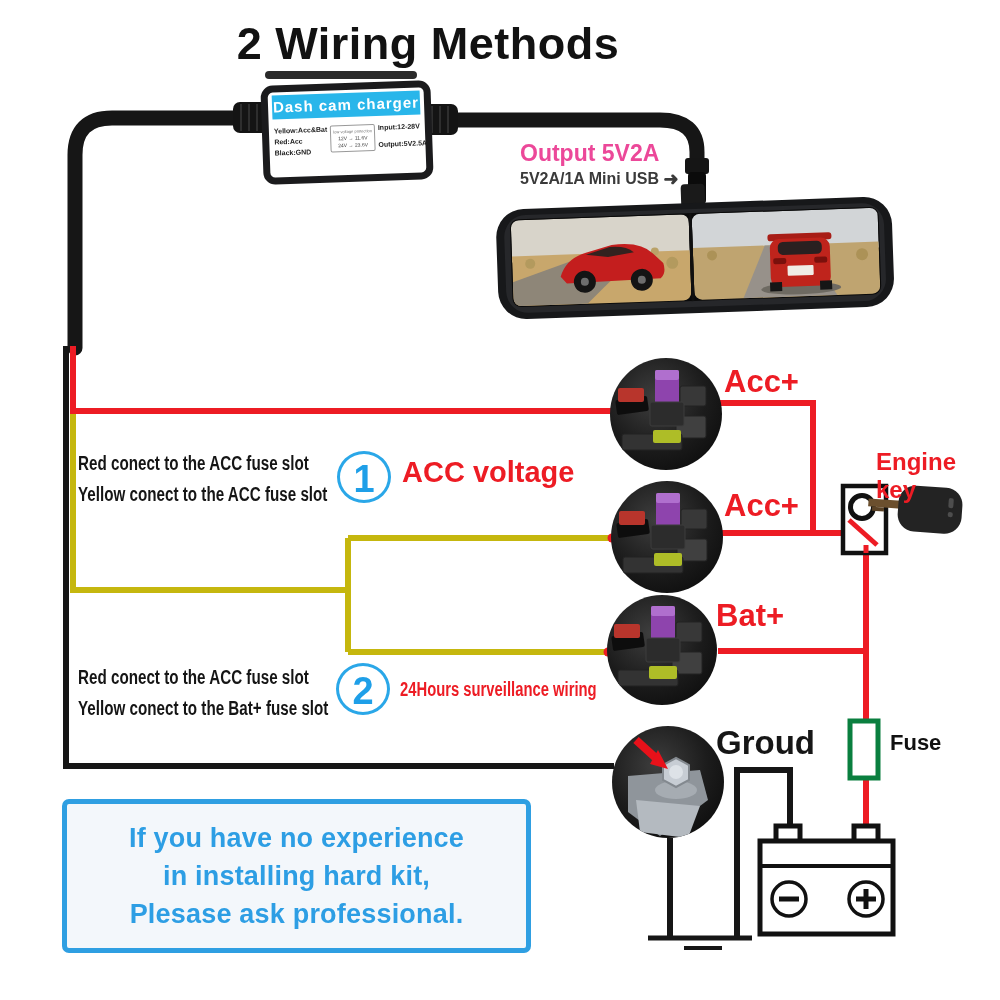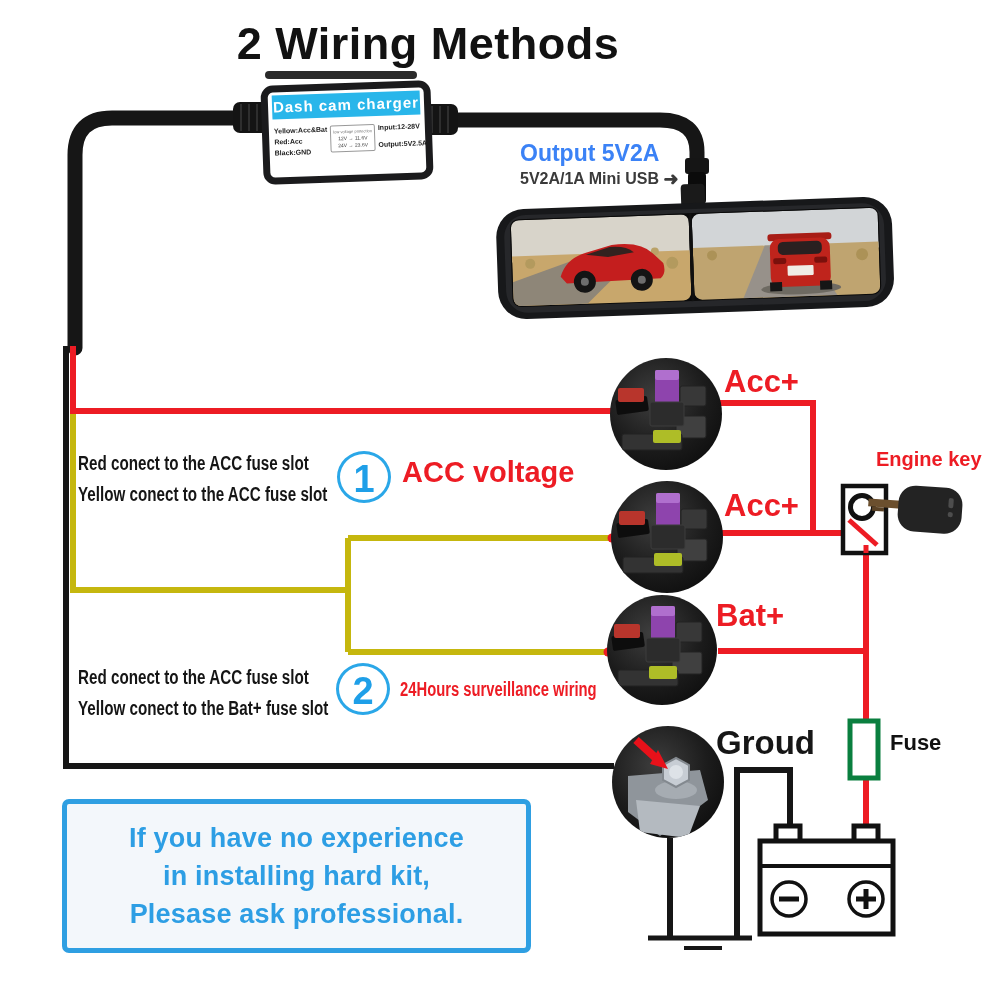--- a/index.html
+++ b/index.html
@@ -25,27 +25,27 @@
   }
   #charger-body{display:flex;align-items:flex-start;padding:6px 3px 0 5px;}
   .chg-col{font-size:7px;font-weight:700;color:#222;line-height:11px;white-space:nowrap;}
   #chg-table{
     border:1px solid #999;border-radius:2px;margin:2px 3px 0 3px;padding:2px 2px;
     font-size:5px;color:#444;line-height:7px;white-space:nowrap;text-align:center;flex:0 0 auto;
   }
   #chg-table .hdr{font-size:4px;color:#777;}
   .lbl{white-space:nowrap;}
   .red-big{color:#ed1c24;font-weight:700;font-size:31px;}
-  #output-label{left:520px;top:140px;color:#3b82f6;font-weight:700;font-size:23px;}
+  #output-label{left:520px;top:140px;color:#ec4899;font-weight:700;font-size:23px;}
   #usb-label{left:520px;top:168px;color:#3a3a3a;font-weight:700;font-size:16px;}
   #usb-label .arr{font-size:18px;vertical-align:-1px;}
   #acc1-label{left:724px;top:364px;}
   #acc2-label{left:724px;top:488px;}
   #bat-label{left:716px;top:598px;}
-  #engine-key-label{left:876px;top:448px;color:#ed1c24;font-weight:700;font-size:20px;}
+  #engine-key-label{left:876px;top:448px;color:#ed1c24;font-weight:700;font-size:24px;}
   #groud-label{left:716px;top:724px;color:#161616;font-weight:600;font-size:33px;}
   #fuse-label{left:890px;top:730px;color:#111;font-weight:700;font-size:22px;}
   .method-lines{color:#151515;font-weight:700;font-size:20px;line-height:31px;
     transform:scaleX(.76);transform-origin:left top;white-space:nowrap;}
   #method1-lines{left:78px;top:448px;}
   #method2-lines{left:78px;top:662px;}
   .num-circle{
     width:54px;height:52px;border:3.5px solid #2aa7e8;border-radius:50%;
     color:#1e9fe8;font-weight:700;font-size:38px;text-align:center;line-height:50px;
     box-sizing:border-box;background:#fff;

